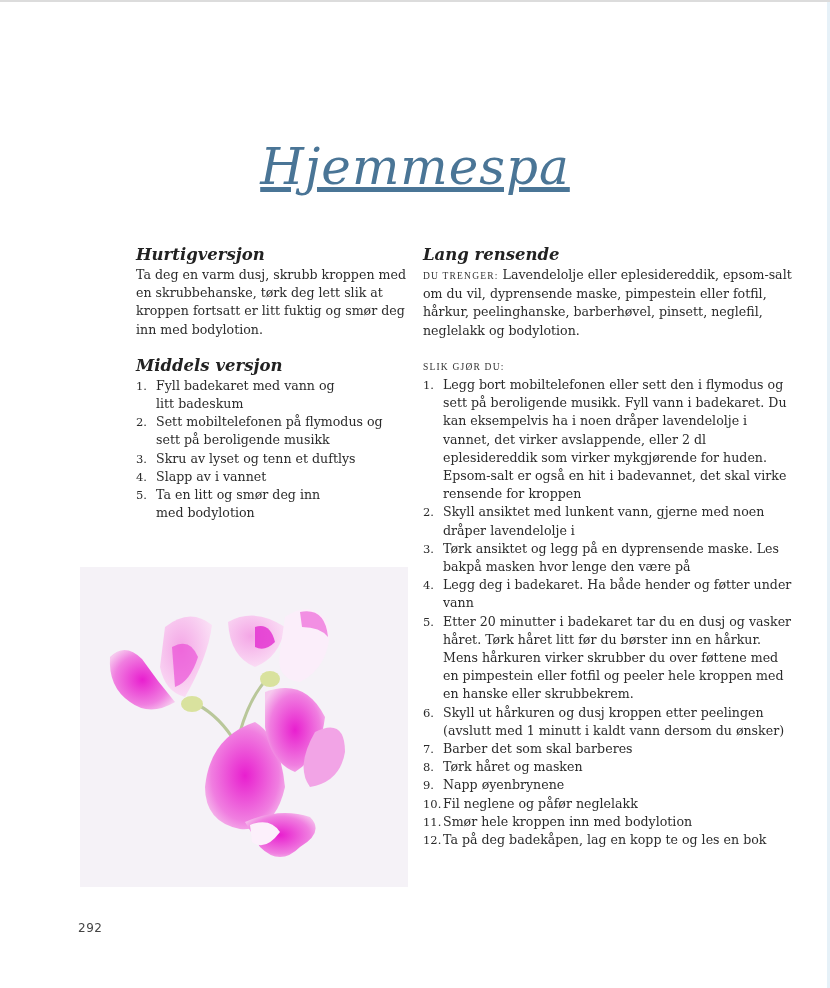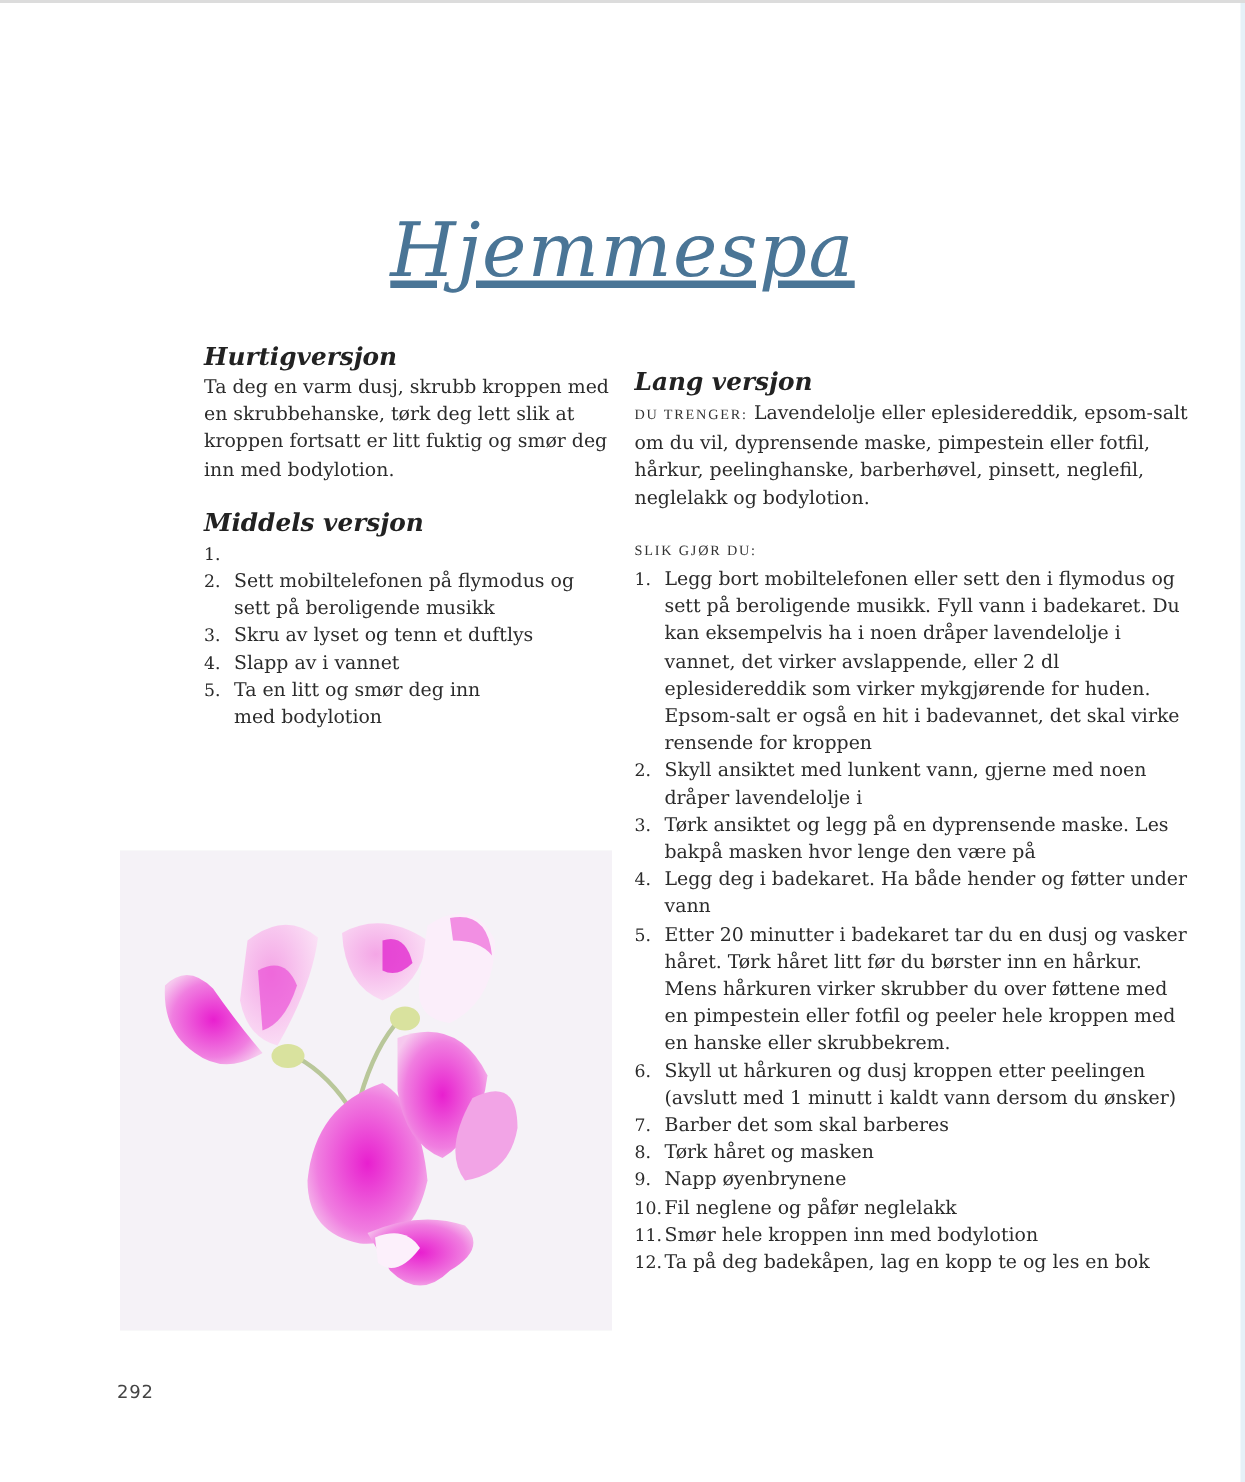--- a/index.html
+++ b/index.html
@@ -10,21 +10,21 @@
   .topline { position:absolute; left:0; top:0; width:830px; height:2px; background:#dcdcdc; }
   .rightstrip { position:absolute; right:0; top:2px; width:3px; height:986px; background:#e6f1f8; }
 
   .page-title {
     position:absolute; left:0; width:830px; top:138px; text-align:center;
     font-family:"DejaVu Serif", serif; font-style:italic; font-weight:normal;
     font-size:50px; letter-spacing:1px; color:#4a7596; margin:0;text-decoration:underline;
   }
 
   .col { position:absolute; font-size:12.6px; line-height:18.2px; }
-  .col-left { left:136px; top:227px; width:280px; }
+  .col-left { left:136px; top:244px; width:280px; }
   .col-right { left:423px; top:244px; width:370px; }
 
   h2 {
     font-family:"DejaVu Serif", serif; font-style:italic; font-weight:bold;
     font-size:16.5px; line-height:22px; margin:0; color:#222;
   }
   p { margin:0; }
   .mt { margin-top:9px; }
   .label {
     font-family:Liberation Serif, serif; font-size:9.5px; letter-spacing:1.2px;
@@ -58,20 +58,21 @@
   <section>
     <h2>Hurtigversjon</h2>
     <p>Ta deg en varm dusj, skrubb kroppen med en skrubbehanske, tørk deg lett slik at kroppen fortsatt er litt fuktig og smør deg inn med bodylotion.</p>
   </section>
 
   <section class="mt" style="margin-top:16px">
     <h2>Middels versjon</h2>
     <ol>
       <li>
           <span class="num">1.</span>
+          <span class="txt" style="max-width:200px">Fyll badekaret med vann og litt badeskum</span>
         </li>
       <li>
           <span class="num">2.</span>
           <span class="txt" style="max-width:230px">Sett mobiltelefonen på flymodus og sett på beroligende musikk</span>
         </li>
       <li>
           <span class="num">3.</span>
           <span class="txt">Skru av lyset og tenn et duftlys</span>
         </li>
       <li>
@@ -81,21 +82,21 @@
       <li>
           <span class="num">5.</span>
           <span class="txt" style="max-width:190px">Ta en litt og smør deg inn med bodylotion</span>
         </li>
     </ol>
   </section>
 </div>
 
 <div class="col col-right">
   <section>
-    <h2>Lang versjon</h2>
+    <h2>Lang rensende</h2>
     <p><span class="label">DU TRENGER:</span> <span>Lavendelolje eller eplesidereddik, epsom-salt om du vil, dyprensende maske, pimpestein eller fotfil, hårkur, peelinghanske, barberhøvel, pinsett, neglefil, neglelakk og bodylotion.</span></p>
     <div class="spacer"></div>
     <div class="label">SLIK GJØR DU:</div>
     <ol class="wide">
       <li>
           <span class="num">1.</span>
           <span class="txt">Legg bort mobiltelefonen eller sett den i flymodus og sett på beroligende musikk. Fyll vann i badekaret. Du kan eksempelvis ha i noen dråper lavendelolje i vannet, det virker avslappende, eller 2 dl eplesidereddik som virker mykgjørende for huden. Epsom-salt er også en hit i badevannet, det skal virke rensende for kroppen</span>
         </li>
       <li>
           <span class="num">2.</span>

